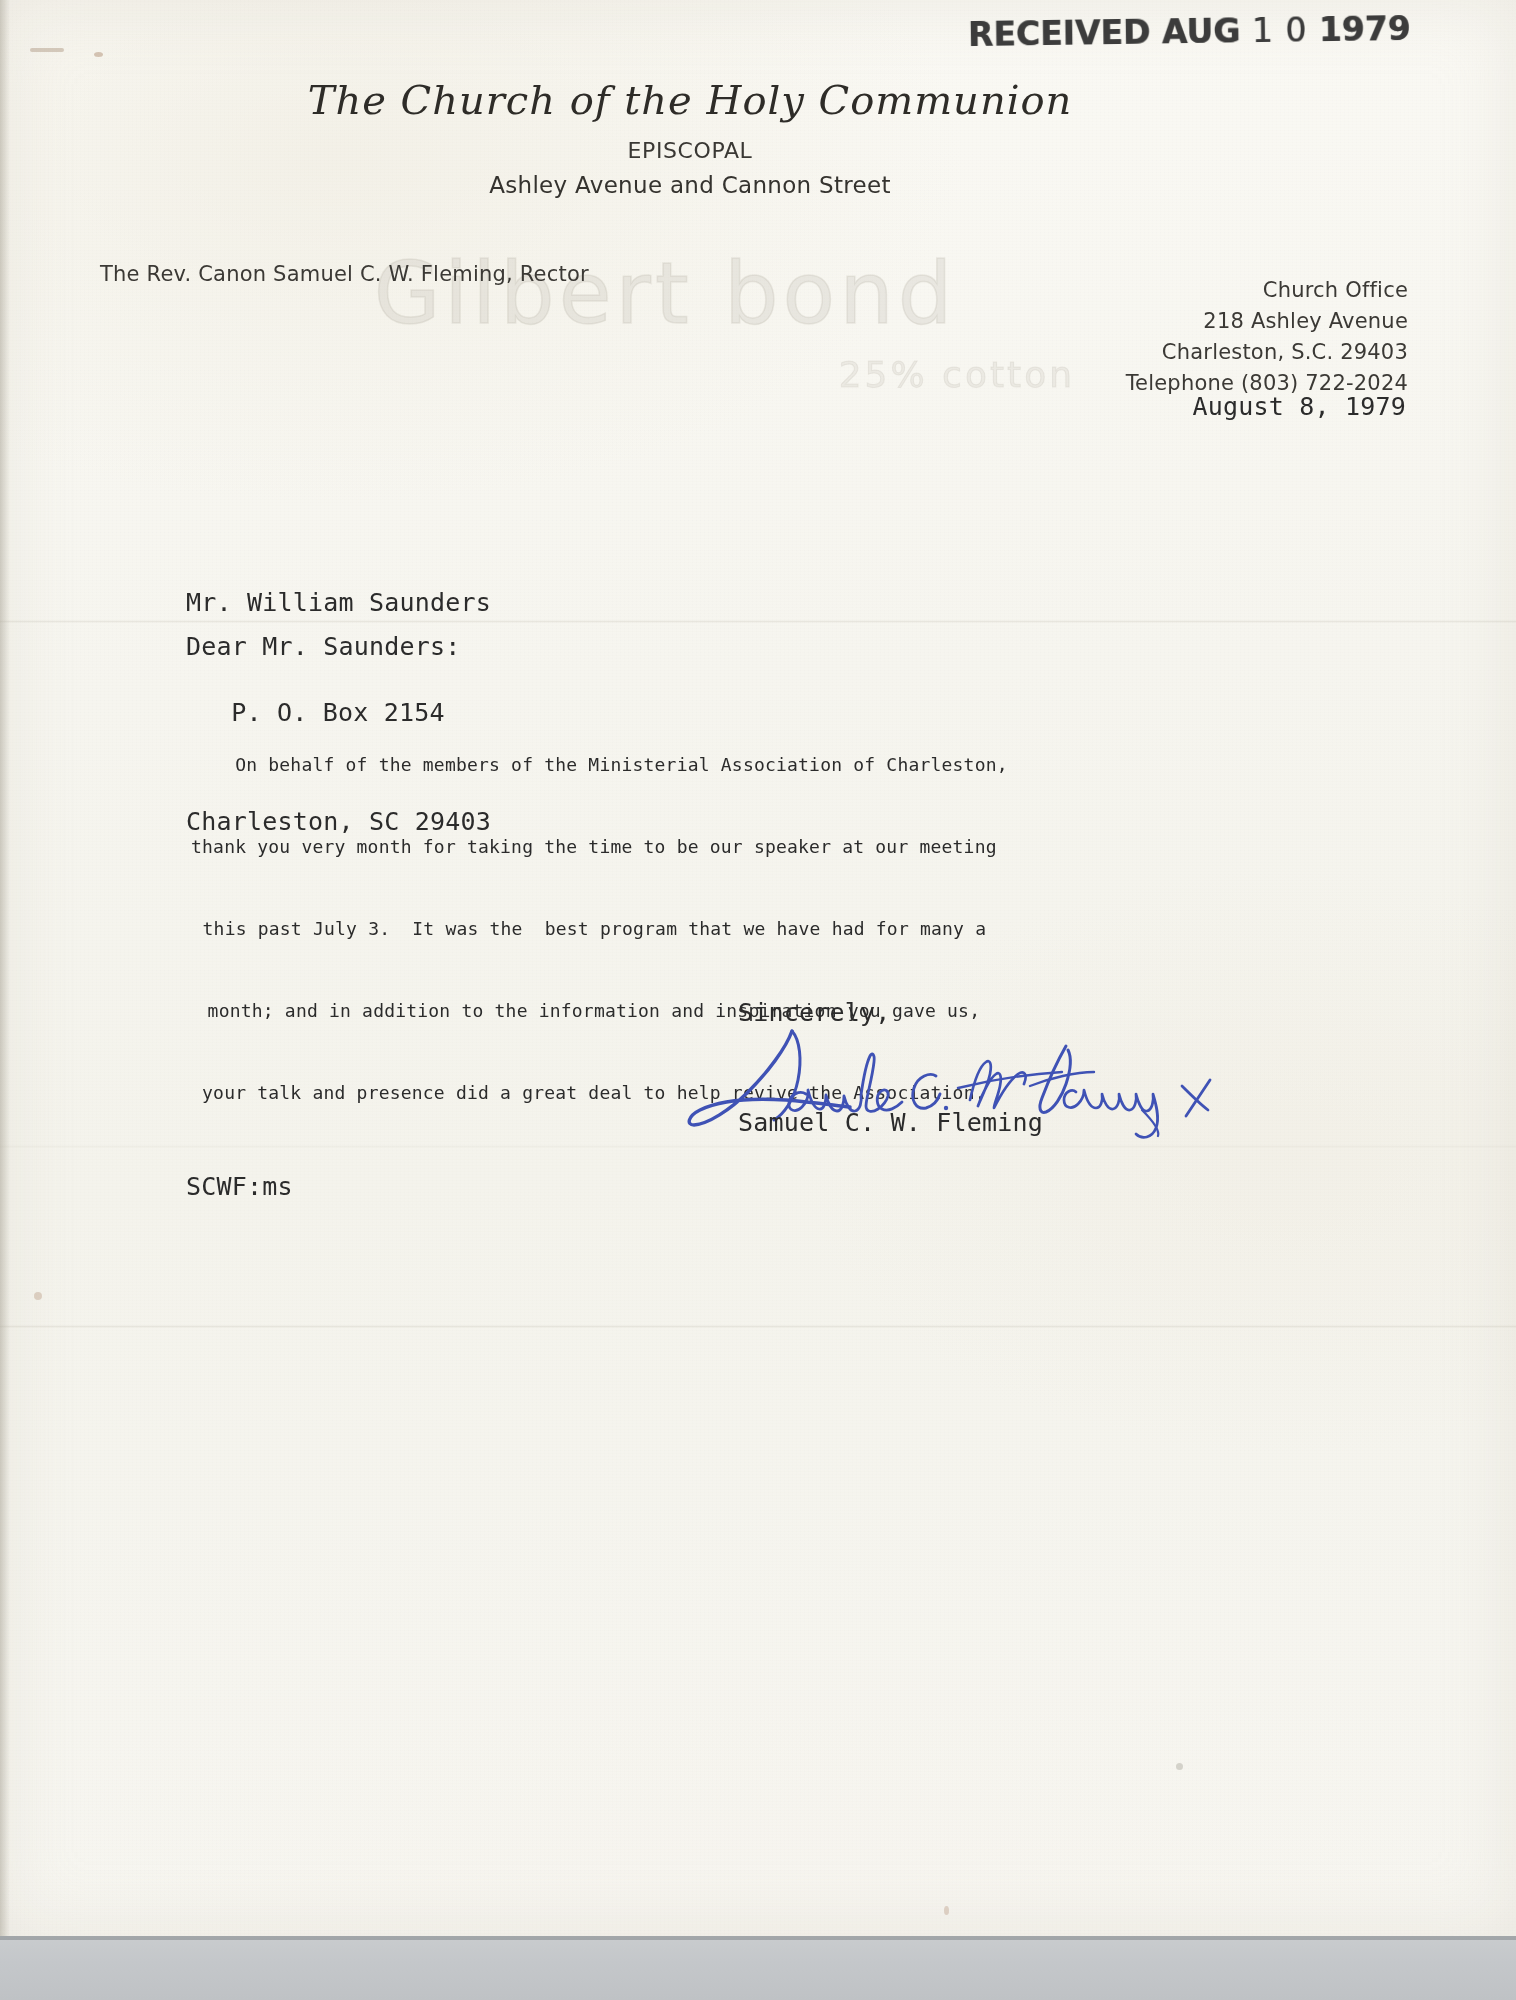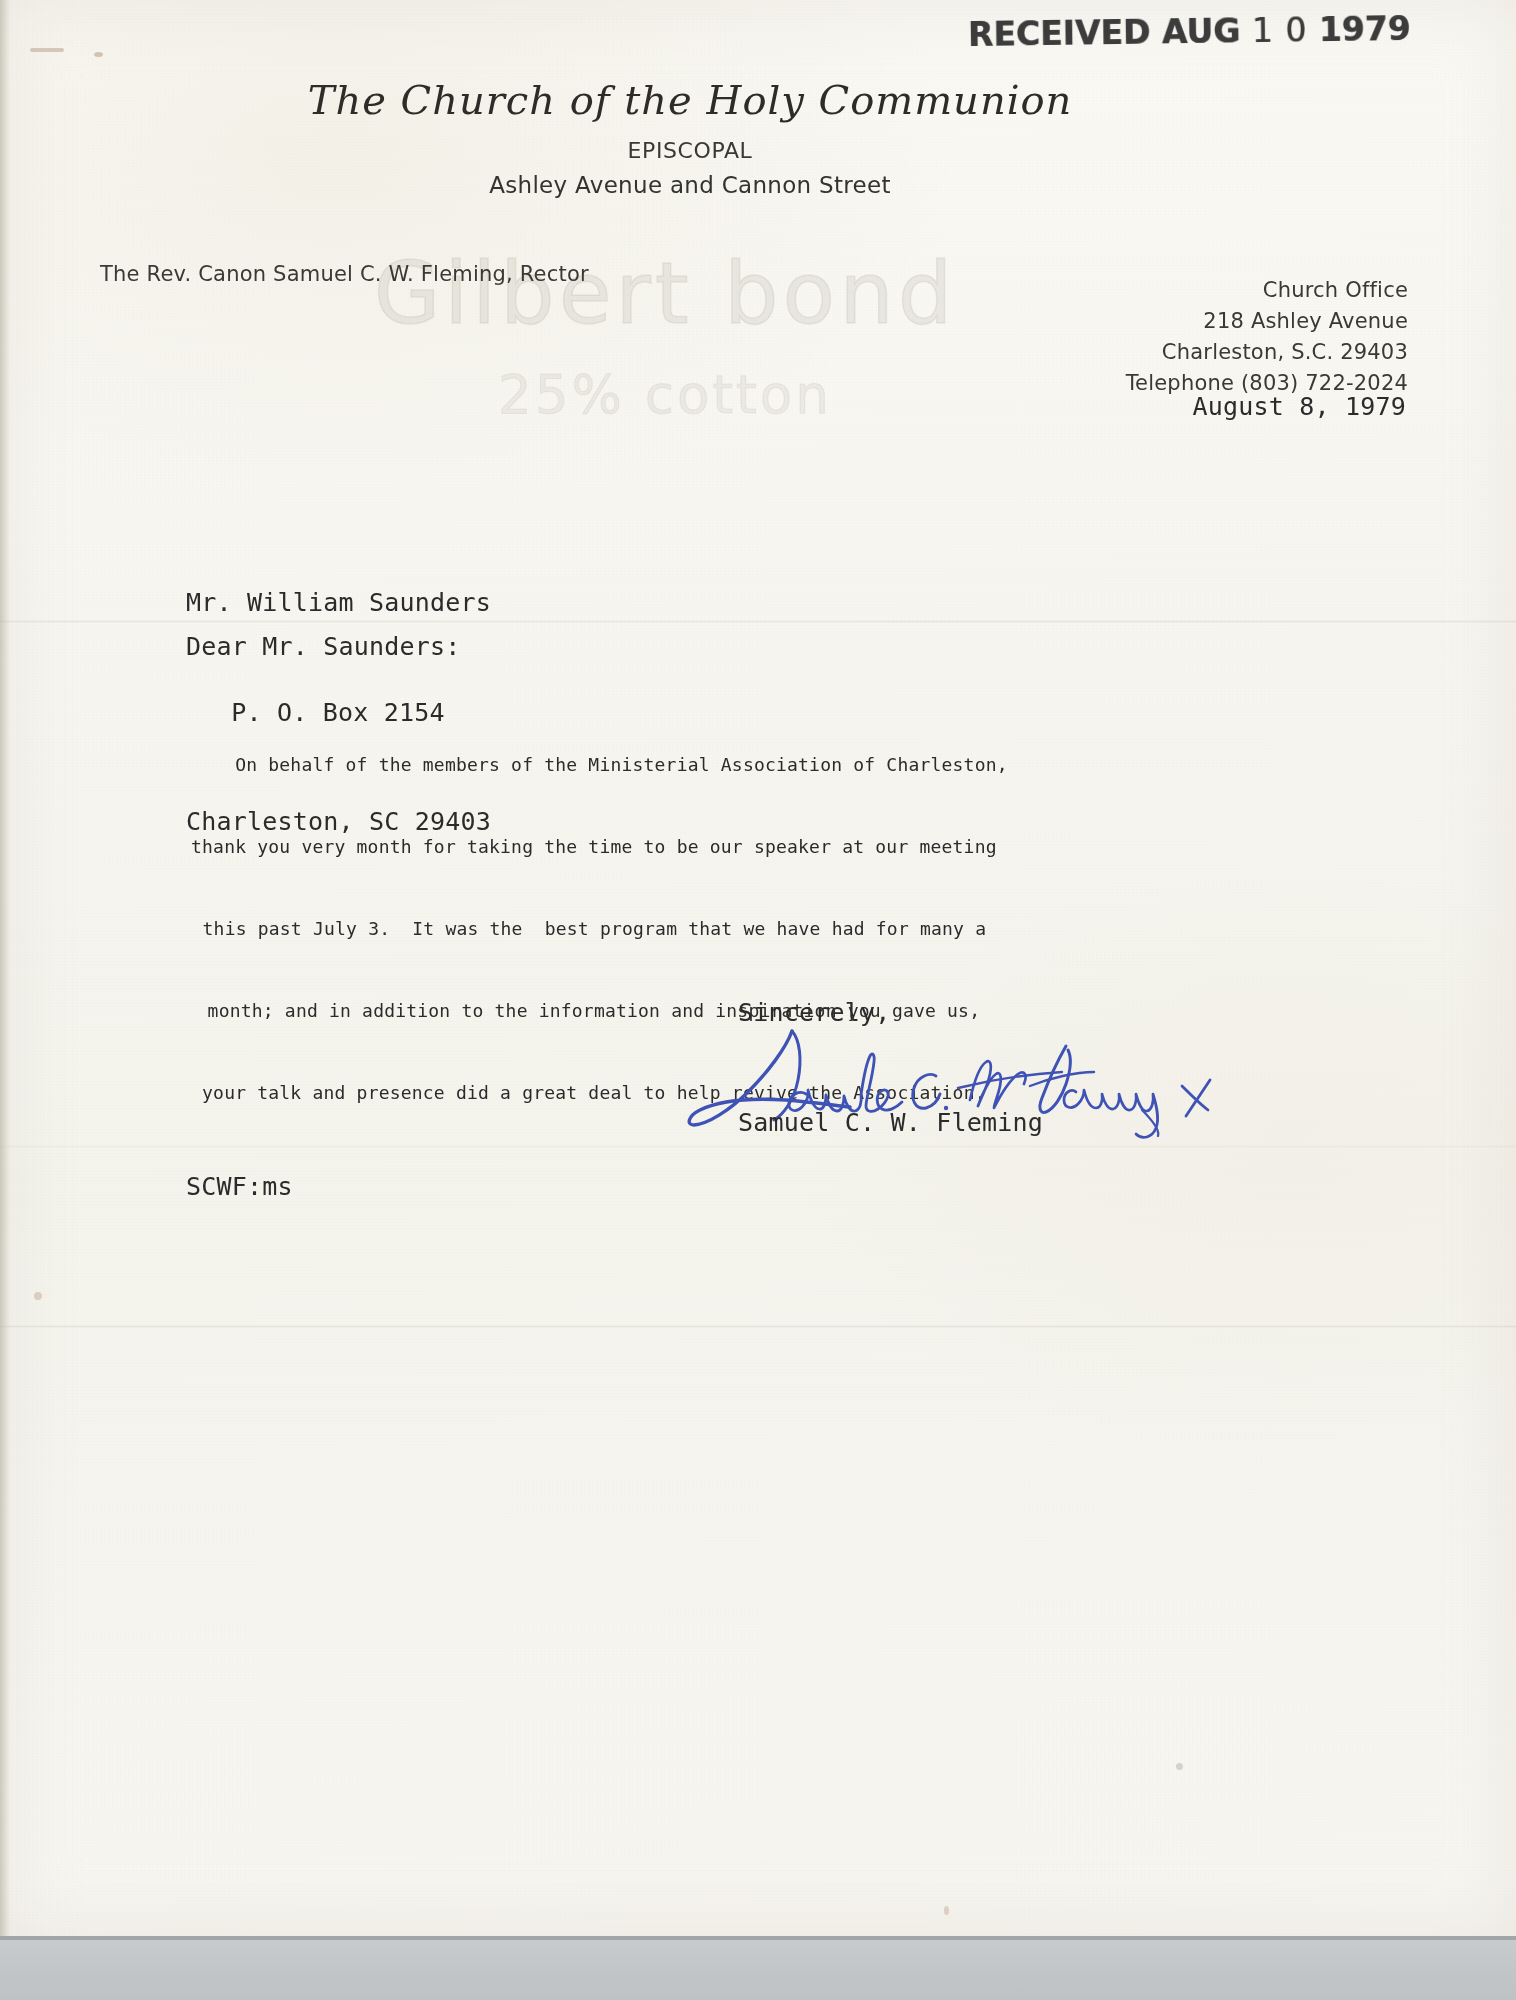--- a/index.html
+++ b/index.html
@@ -98,26 +98,27 @@
   #watermark .wm-main {
     font-family: "DejaVu Sans", sans-serif;
     font-size: 86px;
     letter-spacing: 4px;
     color: rgba(176,172,158,0.20);
     -webkit-text-stroke: 1.5px rgba(176,172,158,0.22);
     line-height: 1;
   }
   #watermark .wm-sub {
     font-family: "DejaVu Sans", sans-serif;
-    font-size: 53px;
+    font-size: 36px;
     letter-spacing: 3px;
     color: rgba(176,172,158,0.17);
     -webkit-text-stroke: 1px rgba(176,172,158,0.18);
-    margin-top: 32px;
+    margin-top: 21px;
     line-height: 1;
+    text-align: right;
   }
 
   
   #received-stamp {
     position: absolute;
     left: 968px;
     top: 12px;
     font-family: "DejaVu Sans", sans-serif;
     font-weight: bold;
     font-size: 33px;

